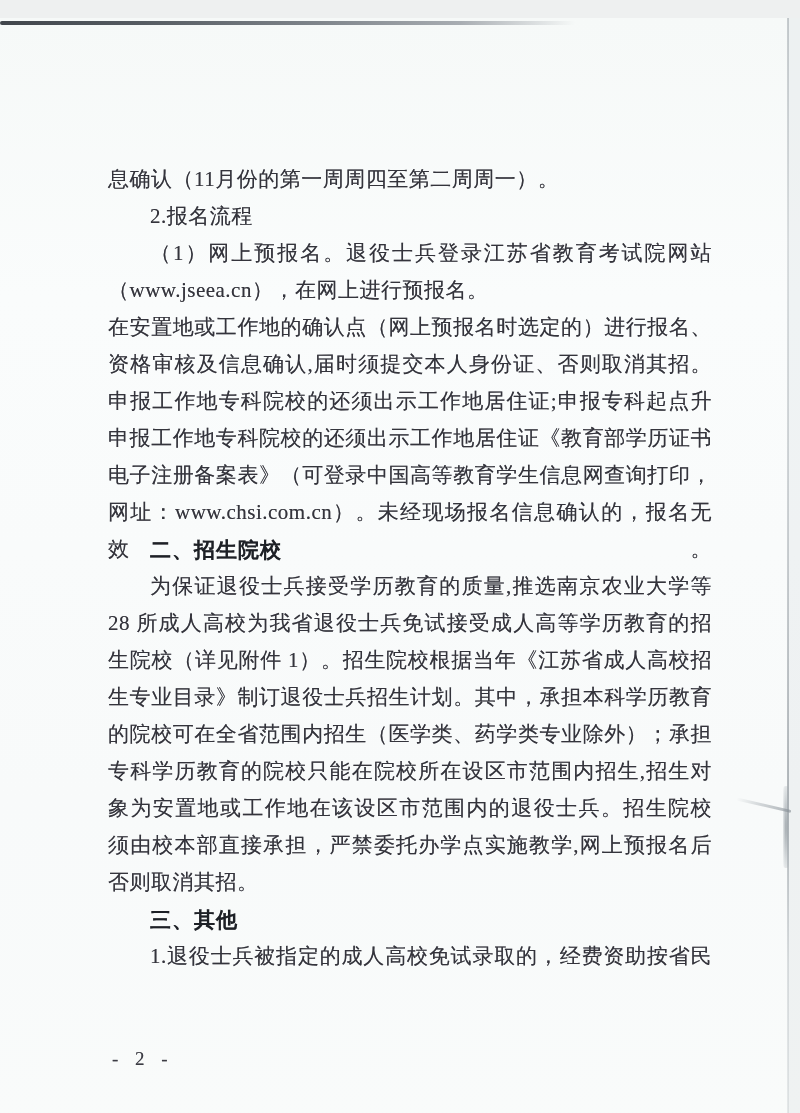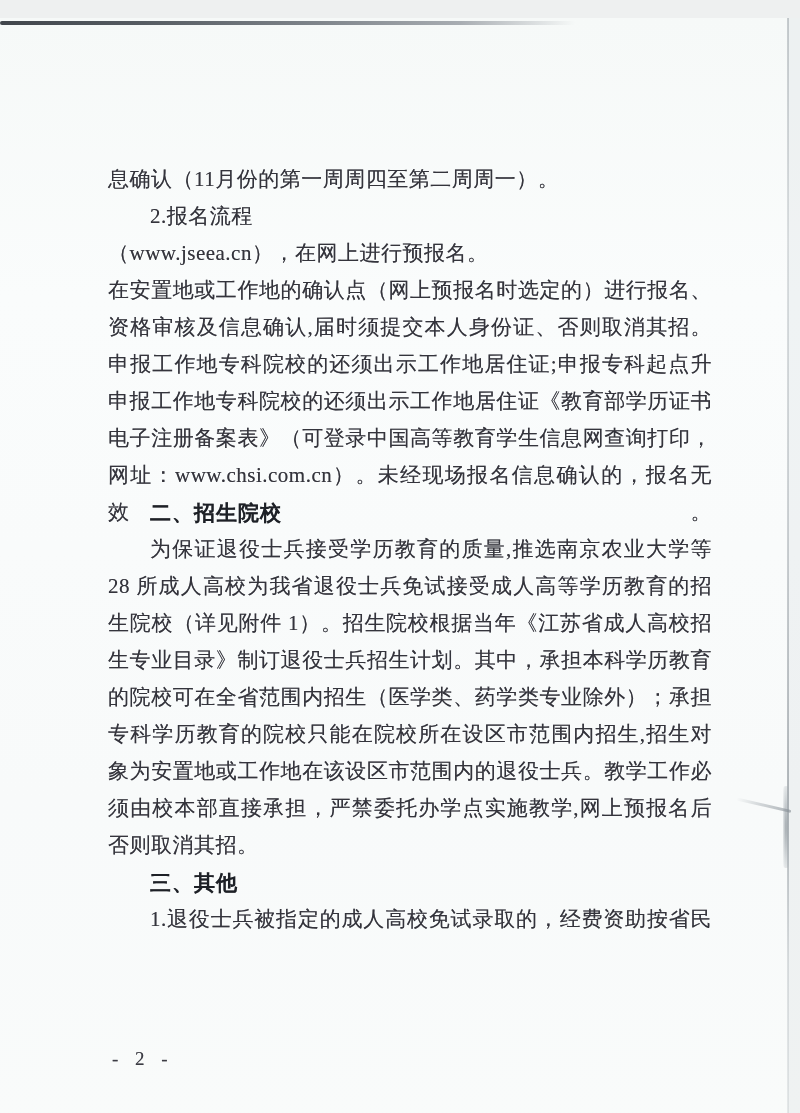--- a/index.html
+++ b/index.html
@@ -114,35 +114,36 @@
   <div class="top-scan-line"></div>
   <div class="right-strip"></div>
   <div class="fold-line"></div>
   <div class="fold-dark-segment"></div>
   <div class="crease-diagonal"></div>
   <div class="speck"></div>
 
   <div class="text-block">
     <div class="line">息确认（11月份的第一周周四至第二周周一）。</div>
     <div class="line ind">2.报名流程</div>
+    <div class="line ind fill">（1）网上预报名。退役士兵登录江苏省教育考试院网站</div>
     <div class="line">（www.jseea.cn），在网上进行预报名。</div>
     <div class="line fill">在安置地或工作地的确认点（网上预报名时选定的）进行报名、</div>
     <div class="line fill">资格审核及信息确认,届时须提交本人身份证、否则取消其招。</div>
     <div class="line fill">申报工作地专科院校的还须出示工作地居住证;申报专科起点升</div>
     <div class="line fill">申报工作地专科院校的还须出示工作地居住证《教育部学历证书</div>
     <div class="line fill">电子注册备案表》（可登录中国高等教育学生信息网查询打印，</div>
     <div class="line fill">网址：www.chsi.com.cn）。未经现场报名信息确认的，报名无效。</div>
     <div class="line ind head">二、招生院校</div>
     <div class="line ind fill">为保证退役士兵接受学历教育的质量,推选南京农业大学等</div>
     <div class="line fill">28 所成人高校为我省退役士兵免试接受成人高等学历教育的招</div>
     <div class="line fill">生院校（详见附件 1）。招生院校根据当年《江苏省成人高校招</div>
     <div class="line fill">生专业目录》制订退役士兵招生计划。其中，承担本科学历教育</div>
     <div class="line fill">的院校可在全省范围内招生（医学类、药学类专业除外）；承担</div>
     <div class="line fill">专科学历教育的院校只能在院校所在设区市范围内招生,招生对</div>
-    <div class="line fill">象为安置地或工作地在该设区市范围内的退役士兵。教学工作必</div>
+    <div class="line fill">象为安置地或工作地在该设区市范围内的退役士兵。招生院校</div>
     <div class="line fill">须由校本部直接承担，严禁委托办学点实施教学,网上预报名后</div>
     <div class="line">否则取消其招。</div>
     <div class="line ind head">三、其他</div>
     <div class="line ind fill">1.退役士兵被指定的成人高校免试录取的，经费资助按省民</div>
   </div>
 
   <div class="page-footer">- 2 -</div>
 
 </div>
 

